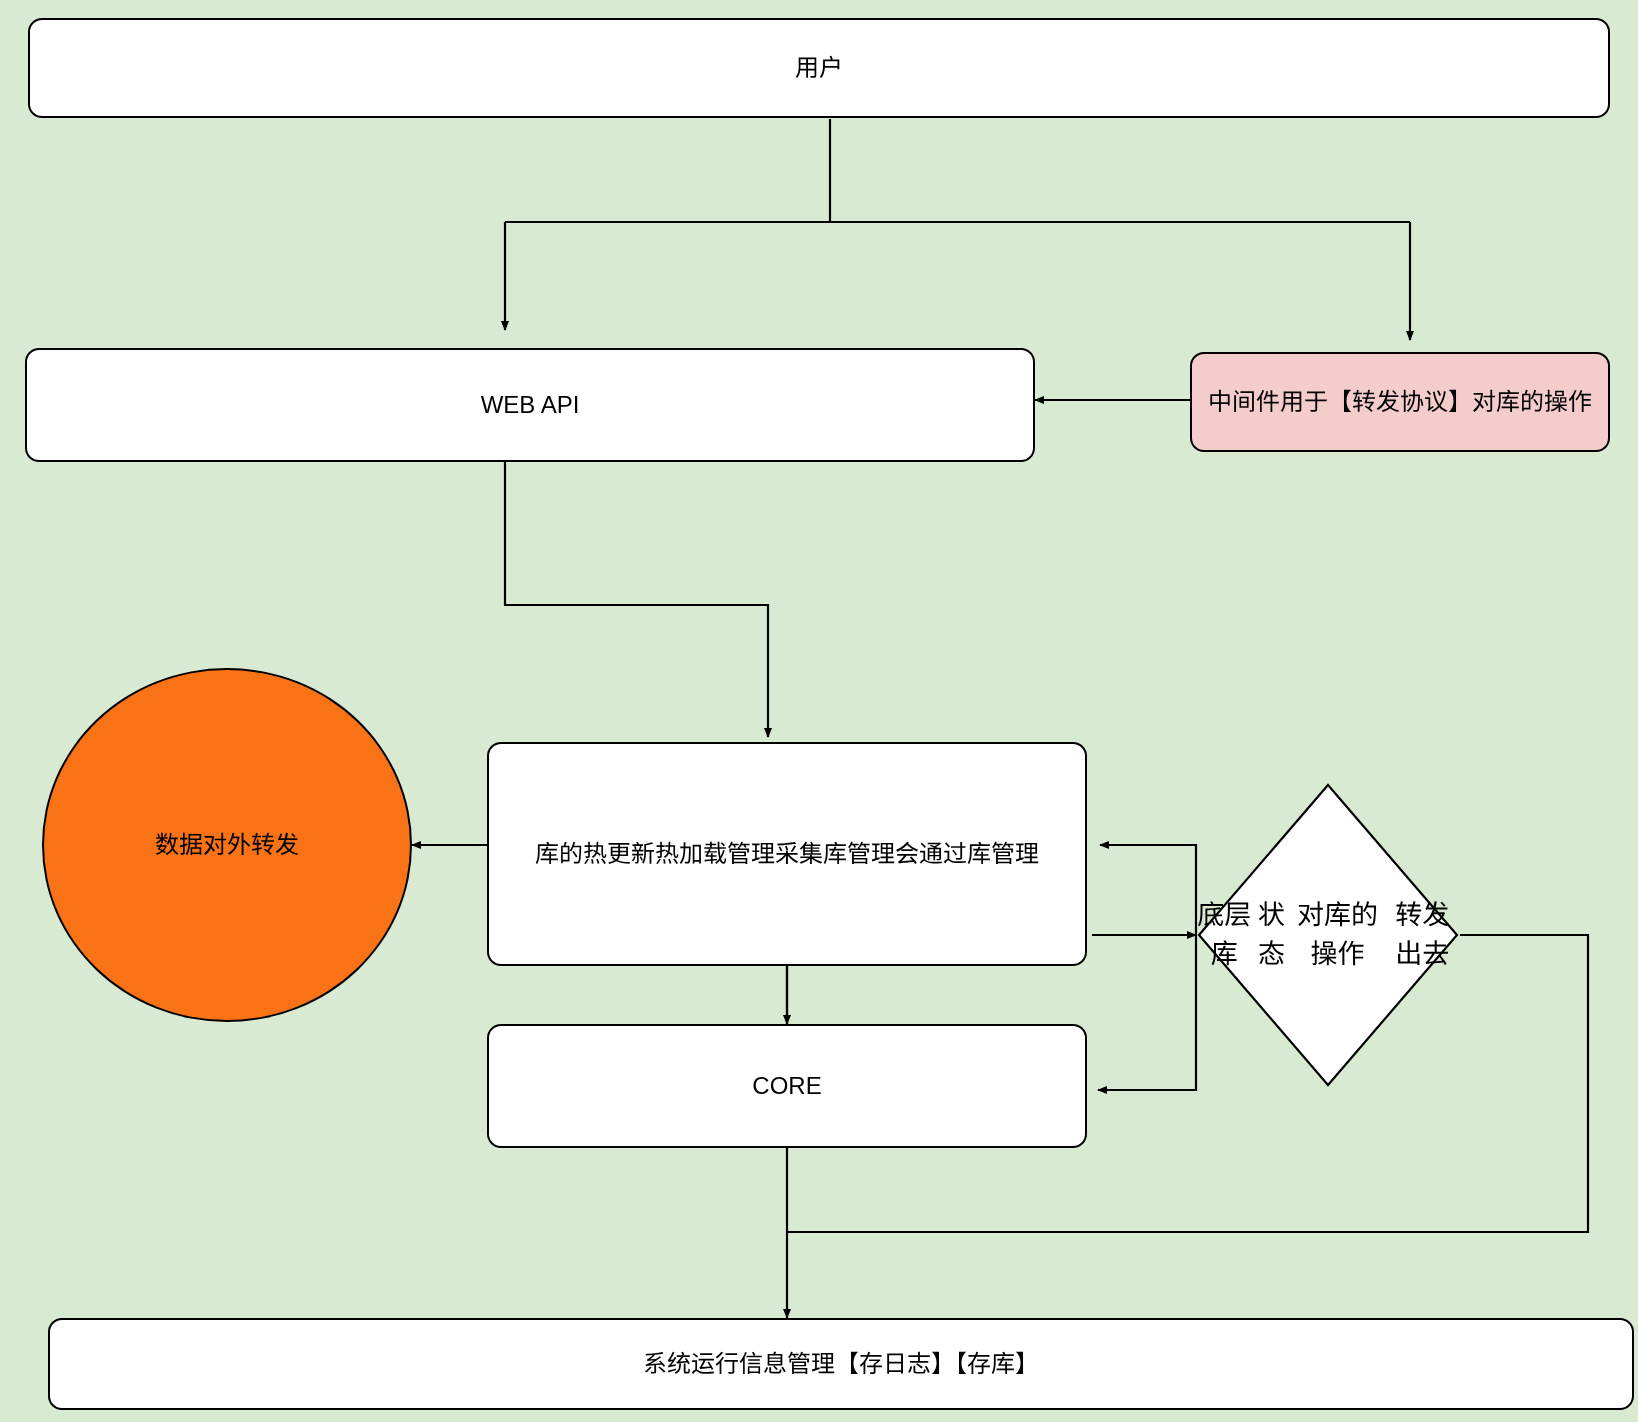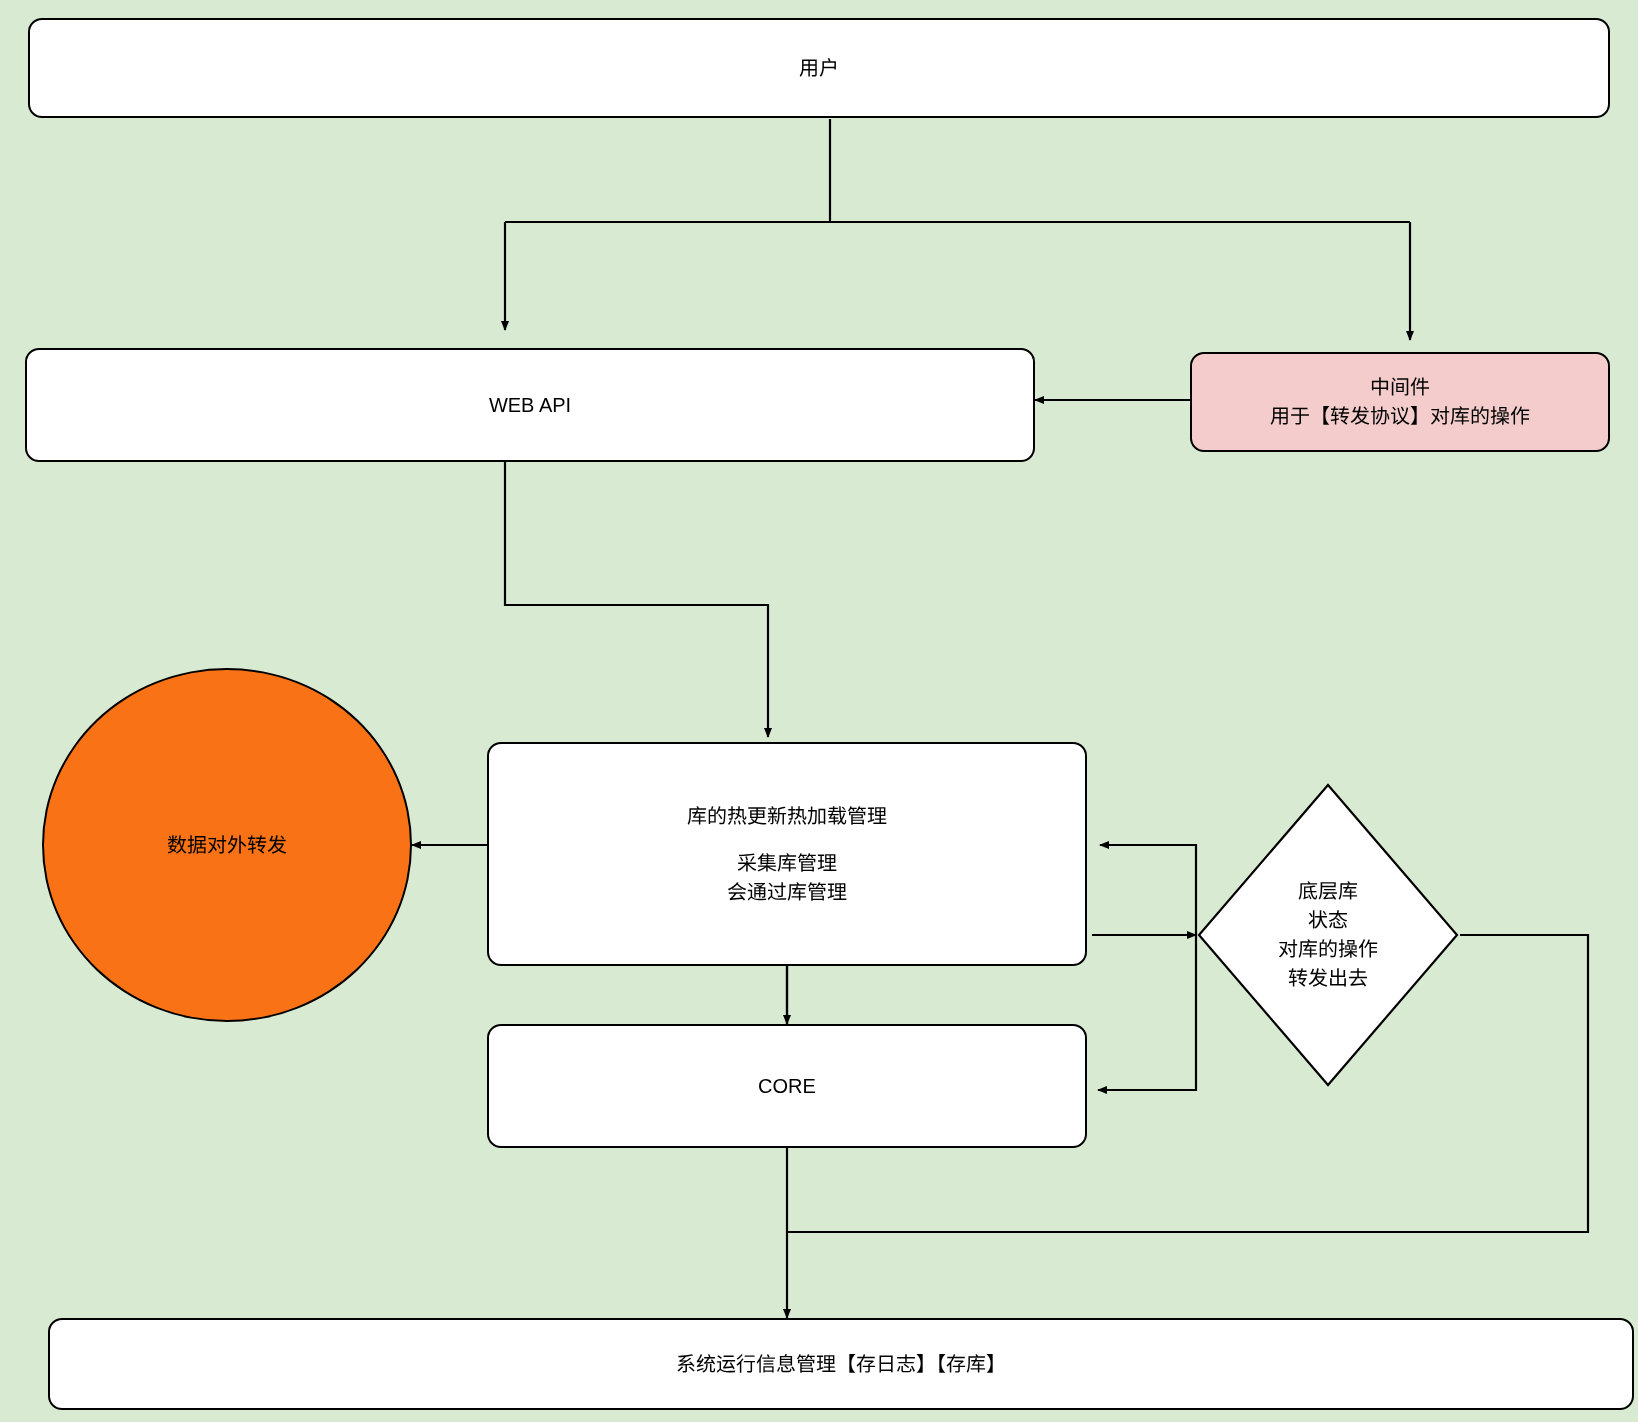--- a/index.html
+++ b/index.html
@@ -24,21 +24,21 @@
     pointer-events: none;
   }
   .node {
     position: absolute;
     box-sizing: border-box;
     display: flex;
     align-items: center;
     justify-content: center;
     text-align: center;
     color: #000000;
-    font-size: 20px;
+    font-size: 24px;
     line-height: 1.45;
     white-space: pre-line;
   }
   .rect {
     background: #ffffff;
     border: 2px solid #000000;
     border-radius: 14px;
   }
   .rect-mid {
     background: #f4cccc;
@@ -59,26 +59,26 @@
     width: 100%; height: 100%;
   }
   .diamond-label {
     position: absolute;
     left: 0; top: 0;
     width: 100%; height: 100%;
     display: flex;
     align-items: center;
     justify-content: center;
     text-align: center;
-    font-size: 20px;
+    font-size: 27px;
     line-height: 1.45;
     color: #000;
     white-space: pre-line;
   }
-  .multiline { flex-direction: column; }
+  .multiline { flex-direction: row; }
   .seg { display: block; }
   .gap { height: 18px; }
 </style>
 </head>
 <body>
 
 <div id="canvas">
 
   <svg class="edges" viewBox="0 0 1638 1422">
     <defs>

